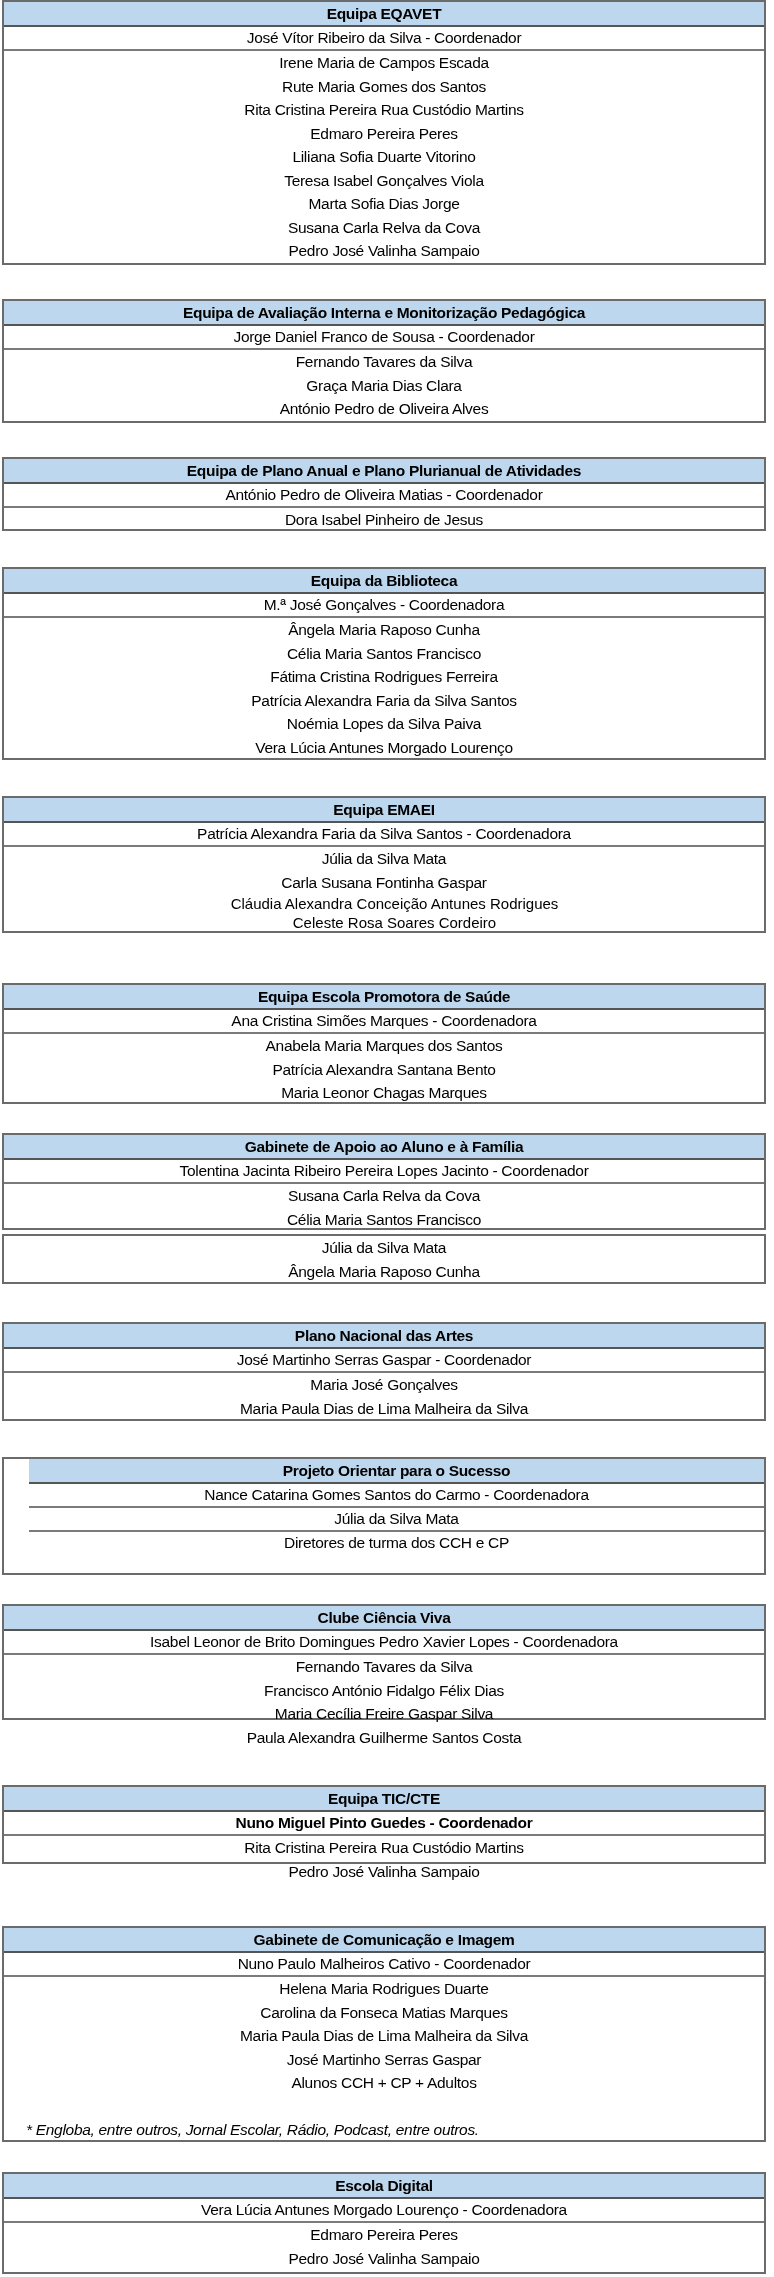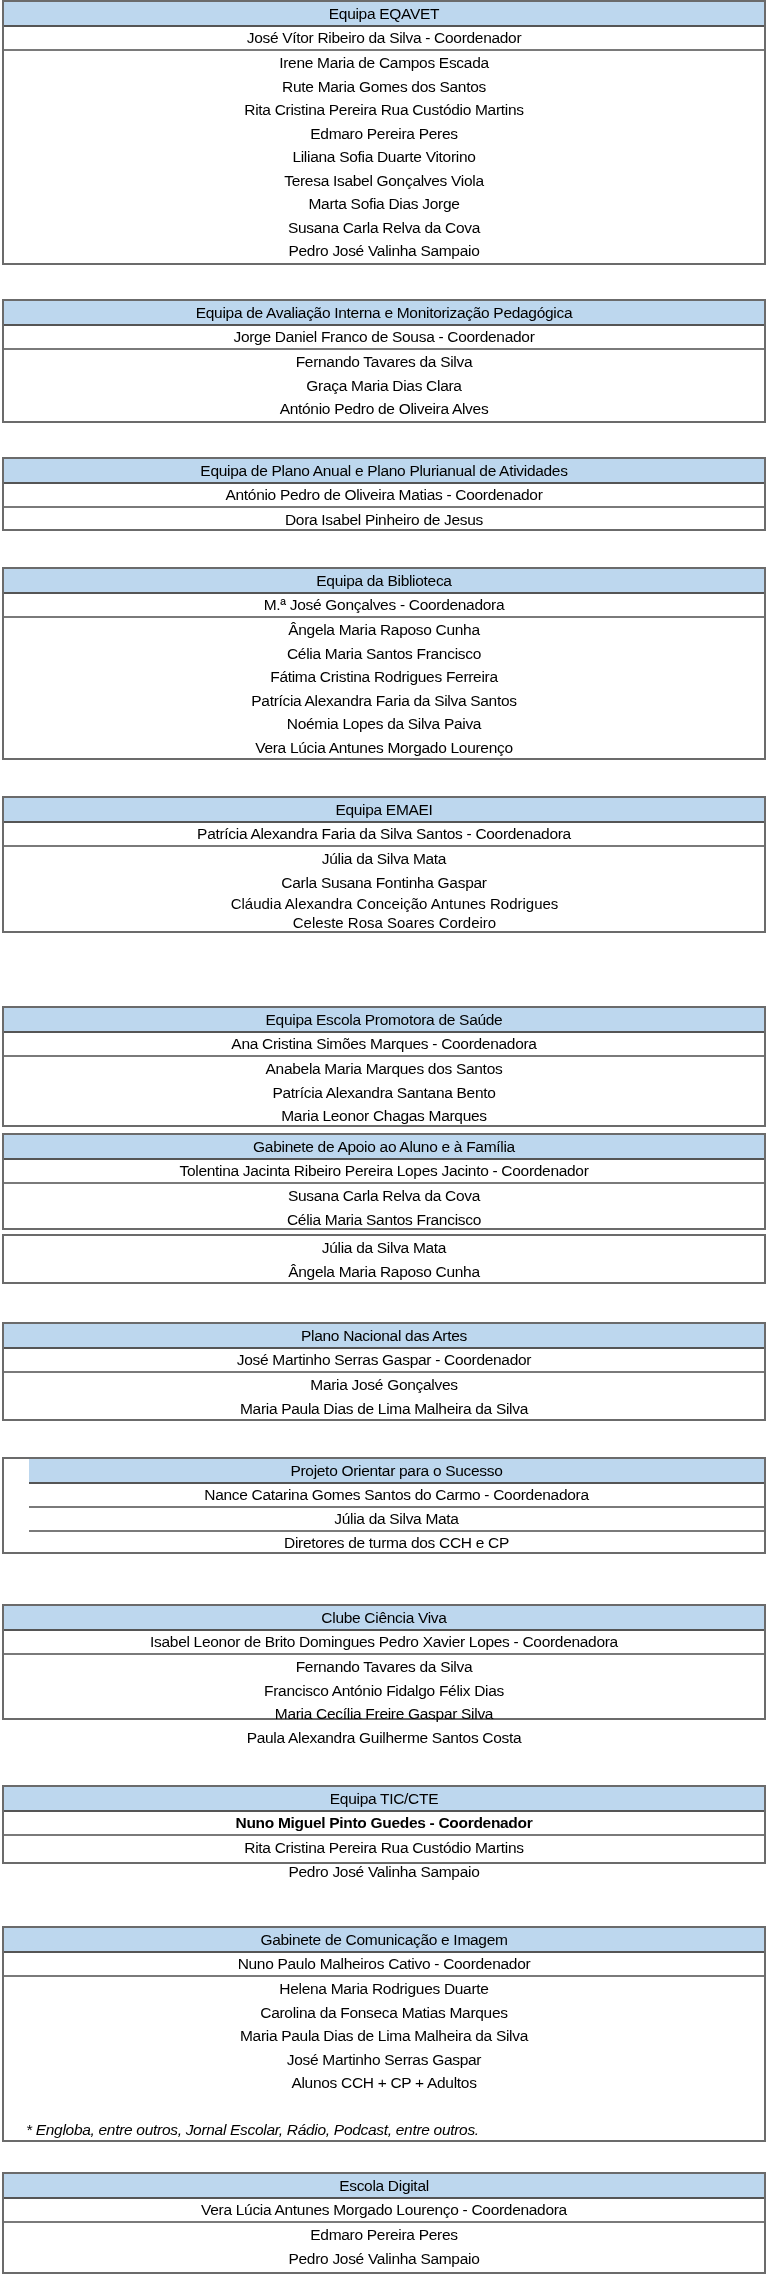--- a/index.html
+++ b/index.html
@@ -6,21 +6,21 @@
   body {
     width: 774px; height: 2277px; position: relative; overflow: hidden;
     font-family: "Liberation Sans", sans-serif; color: #000;
   }
   .team {
     position: absolute; left: 2px; width: 764px;
     border: 2px solid #6b6b6b; box-sizing: border-box; background: #fff;
   }
   .team-header {
     background: #bdd7ee; height: 23px; line-height: 23px; text-align: center;
-    font-weight: normal; font-size: 15.5px; border-bottom: 2px solid #555;
+    font-weight: bold; font-size: 15.5px; border-bottom: 2px solid #555;
     letter-spacing: -0.3px;
   }
   .coord {
     height: 22px; line-height: 22px; text-align: center; font-size: 15.5px;
     border-bottom: 2px solid #7a7a7a; letter-spacing: -0.3px;
   }
   .coord.bold { font-weight: bold; }
   .members { padding: 0; }
   .member {
     height: 23.5px; line-height: 23.5px; text-align: center; font-size: 15.5px;
@@ -89,21 +89,21 @@
   <div class="team-header">Equipa EMAEI</div>
   <div class="coord">Patrícia Alexandra Faria da Silva Santos - Coordenadora</div>
   <div class="members">
     <div class="member">Júlia da Silva Mata</div>
     <div class="member">Carla Susana Fontinha Gaspar</div>
     <div class="member arial">Cláudia Alexandra Conceição Antunes Rodrigues</div>
     <div class="member arial">Celeste Rosa Soares Cordeiro</div>
   </div>
 </div>
 
-<div class="team" style="top:1006px;height:121px;">
+<div class="team" style="top:983px;height:121px;">
   <div class="team-header">Equipa Escola Promotora de Saúde</div>
   <div class="coord">Ana Cristina Simões Marques - Coordenadora</div>
   <div class="members">
     <div class="member">Anabela Maria Marques dos Santos</div>
     <div class="member">Patrícia Alexandra Santana Bento</div>
     <div class="member">Maria Leonor Chagas Marques</div>
   </div>
 </div>
 
 <div class="team" style="top:1133px;height:97px;">
@@ -121,21 +121,21 @@
 
 <div class="team" style="top:1322px;height:99px;">
   <div class="team-header">Plano Nacional das Artes</div>
   <div class="coord">José Martinho Serras Gaspar - Coordenador</div>
   <div class="members">
     <div class="member">Maria José Gonçalves</div>
     <div class="member">Maria Paula Dias de Lima Malheira da Silva</div>
   </div>
 </div>
 
-<div class="team" style="top:1457px;height:97px;padding-left:25px;">
+<div class="team" style="top:1457px;height:118px;padding-left:25px;">
   <div class="team-header">Projeto Orientar para o Sucesso</div>
   <div class="coord">Nance Catarina Gomes Santos do Carmo - Coordenadora</div>
   <div class="members">
     <div class="member boxed">Júlia da Silva Mata</div>
     <div class="member boxed">Diretores de turma dos CCH e CP</div>
   </div>
 </div>
 
 <div class="team" style="top:1604px;height:116px;">
   <div class="team-header">Clube Ciência Viva</div>

